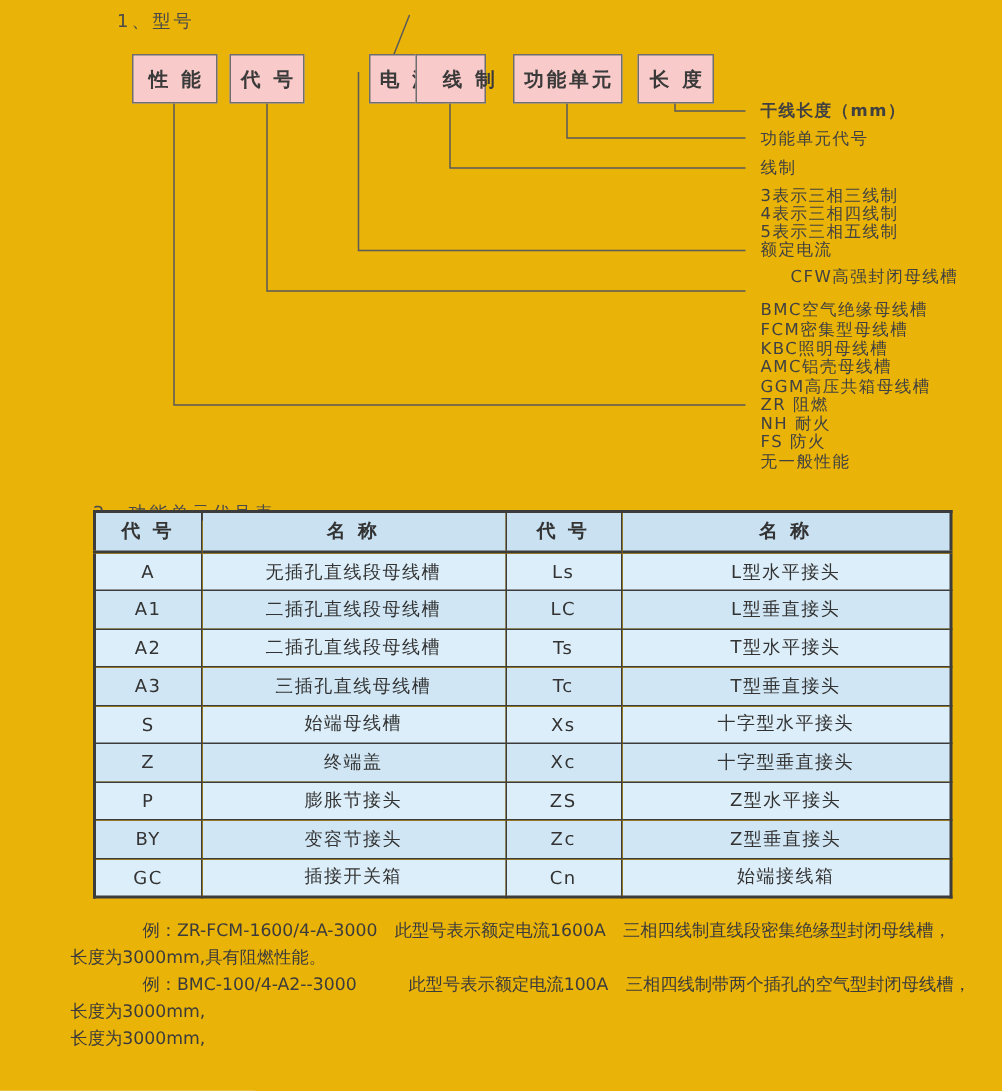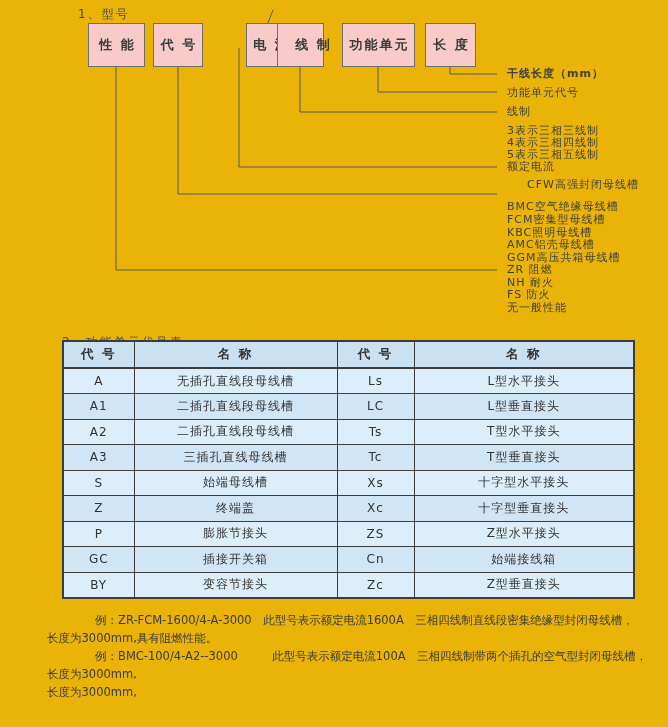--- a/index.html
+++ b/index.html
@@ -13,21 +13,21 @@
     background:#eab308;
     overflow:hidden;
     color:#3a3a3a;
   }
   
   .s1-heading{
     position:absolute;left:78px;top:6px;
     font-size:12px;letter-spacing:2px;color:#4a4a4a;
   }
   .mbox{
-    position:absolute;top:23px;height:44px;
+    position:absolute;top:36px;height:33px;
     background:#f9caca;
     border:1.5px solid #6e6e6e;
     box-sizing:border-box;
     display:flex;align-items:center;justify-content:center;
     font-size:13px;font-weight:bold;color:#3a3a3a;
     letter-spacing:2px;white-space:nowrap;
   }
   .mbox span{transform:translateX(1px);}
   .diagram-svg{position:absolute;left:0;top:0;width:668px;height:330px;}
   .diagram-svg path,.diagram-svg line{stroke:#5a5a5a;stroke-width:1;fill:none;}
@@ -180,30 +180,30 @@
         <td>Xc</td>
         <td>十字型垂直接头</td>
       </tr>
       <tr>
         <td>P</td>
         <td>膨胀节接头</td>
         <td>ZS</td>
         <td>Z型水平接头</td>
       </tr>
       <tr>
+        <td>BY</td>
+        <td>变容节接头</td>
+        <td>Zc</td>
+        <td>Z型垂直接头</td>
+      </tr>
+      <tr>
         <td>GC</td>
         <td>插接开关箱</td>
         <td>Cn</td>
         <td>始端接线箱</td>
-      </tr>
-      <tr>
-        <td>BY</td>
-        <td>变容节接头</td>
-        <td>Zc</td>
-        <td>Z型垂直接头</td>
       </tr>
     </tbody>
   </table>
 
   <div class="examples">
     <div class="ex-line indent">例：ZR-FCM-1600/4-A-3000　此型号表示额定电流1600A　三相四线制直线段密集绝缘型封闭母线槽，</div>
     <div class="ex-line">长度为3000mm,具有阻燃性能。</div>
     <div class="ex-line indent">例：BMC-100/4-A2--3000　　　此型号表示额定电流100A　三相四线制带两个插孔的空气型封闭母线槽，</div>
     <div class="ex-line">长度为3000mm,</div>
     <div class="ex-line">长度为3000mm,</div>

